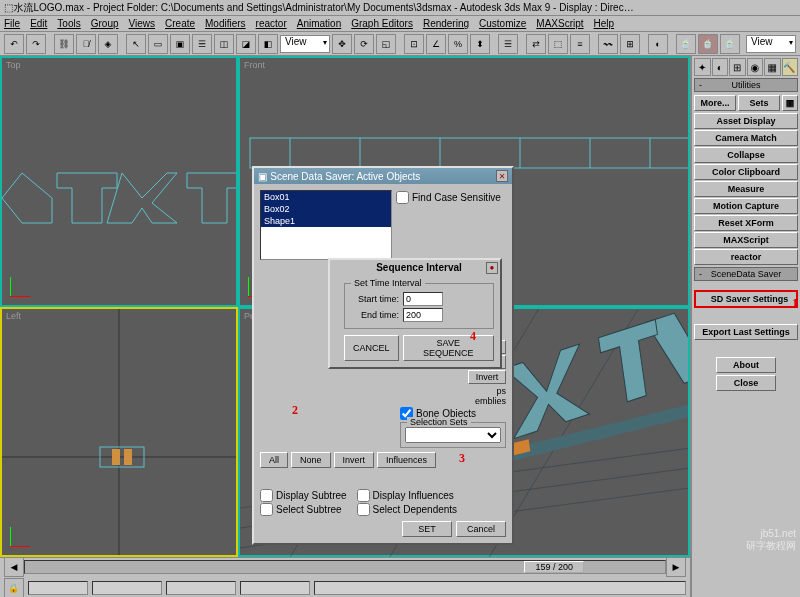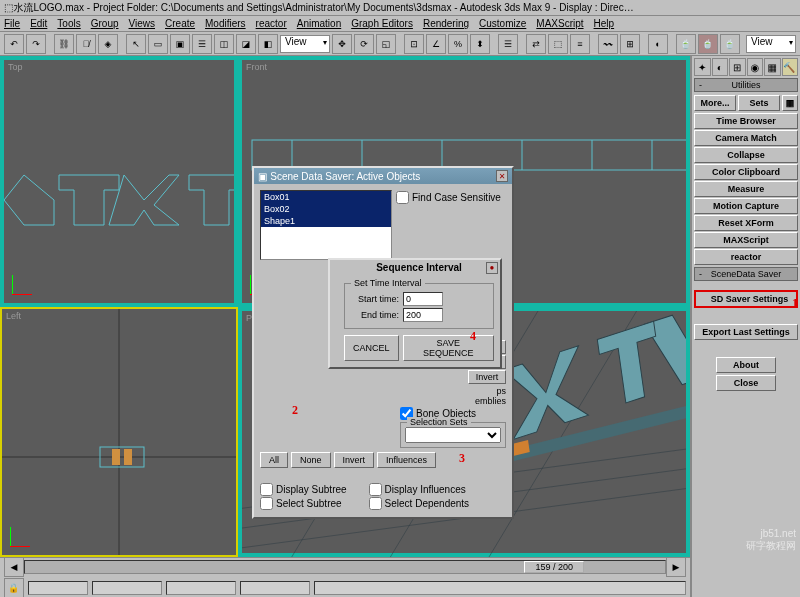--- a/index.html
+++ b/index.html
@@ -7,21 +7,21 @@
 .titlebar { background: #c0c0c0; height: 16px; display: flex; align-items: center; padding: 0 4px; border-bottom: 1px solid #888; }
 .title-text { font-size: 10px; color: #000; }
 .menubar { background: #c0c0c0; height: 16px; display: flex; align-items: center; padding: 0 4px; gap: 10px; border-bottom: 1px solid #888; }
 .menubar span { font-size: 10px; text-decoration: underline; cursor: pointer; }
 .toolbar { background: #c0c0c0; height: 24px; display: flex; align-items: center; padding: 0 4px; gap: 2px; border-bottom: 1px solid #888; }
 .tb-btn { width: 20px; height: 20px; background: #c0c0c0; border: 1px solid #888; display: flex; align-items: center; justify-content: center; font-size: 9px; }
 .tb-sep { width: 4px; }
 .tb-drop { height: 18px; border: 1px solid #888; background: #fff; padding: 0 12px 0 4px; font-size: 10px; position: relative; }
 .tb-drop::after { content: "▾"; position: absolute; right: 2px; top: 2px; font-size: 8px; }
 .viewports { position: absolute; top: 56px; left: 0; right: 110px; bottom: 40px; background: #555; }
-.vp { position: absolute; background: #5b5b5b; border: 4px solid #14b8a6; }
+.vp { position: absolute; background: #5b5b5b; border: 2px solid #14b8a6; }
 .vp-top { left: 0; top: 0; width: 34.5%; height: 50%; }
 .vp-front { left: 34.5%; top: 0; right: 0; height: 50%; }
 .vp-left { left: 0; top: 50%; bottom: 0; width: 34.5%; border: 2px solid #d8d000; }
 .vp-persp { left: 34.5%; top: 50%; right: 0; bottom: 0; }
 .vp-label { position: absolute; top: 2px; left: 4px; color: #999; font-size: 9px; }
 .axis { position: absolute; left: 8px; bottom: 8px; width: 30px; height: 30px; }
 .axis-y { position: absolute; bottom: 0; left: 0; width: 1px; height: 20px; background: #0f0; }
 .axis-x { position: absolute; bottom: 0; left: 0; width: 20px; height: 1px; background: #f00; }
 .wireframe { stroke: #5cc0cc; stroke-width: 1; fill: none; }
 .right-panel { position: absolute; top: 56px; right: 0; bottom: 0; width: 110px; background: #c0c0c0; border-left: 2px solid #888; padding: 2px; }
@@ -207,21 +207,21 @@
     <div class="cmd-tab">◉</div>
     <div class="cmd-tab">▦</div>
     <div class="cmd-tab" style="background:#d4d0a0">🔨</div>
   </div>
   <div class="rollout-title">Utilities</div>
   <div class="btn-row">
     <div class="btn">More...</div>
     <div class="btn">Sets</div>
     <div class="btn" style="flex:0 0 16px">▦</div>
   </div>
-  <div class="btn">Time Browser</div>
+  <div class="btn">Asset Display</div>
   <div class="btn">Camera Match</div>
   <div class="btn">Collapse</div>
   <div class="btn">Color Clipboard</div>
   <div class="btn">Measure</div>
   <div class="btn">Motion Capture</div>
   <div class="btn">Reset XForm</div>
   <div class="btn">MAXScript</div>
   <div class="btn">reactor</div>
   <div class="rollout-title">SceneData Saver</div>
   <div style="height:6px"></div>
@@ -279,21 +279,21 @@
       <select style="width:100%;height:16px;font-size:9px"></select>
     </div>
 
     <div style="display:flex;gap:3px;margin-top:4px">
       <button class="btn2 red-marker">All</button>
       <button class="btn2">None</button>
       <button class="btn2">Invert</button>
       <button class="btn2">Influences</button>
     </div>
 
-    <div style="display:flex;gap:22px;margin-top:14px">
+    <div style="display:flex;gap:10px;margin-top:20px">
       <div>
         <label class="chk">
             <input type="checkbox" style="">
             <span>Display Subtree</span>
           </label>
         <label class="chk">
             <input type="checkbox" style="">
             <span>Select Subtree</span>
           </label>
       </div>
@@ -302,20 +302,24 @@
             <input type="checkbox" style="">
             <span>Display Influences</span>
           </label>
         <label class="chk">
             <input type="checkbox" style="">
             <span>Select Dependents</span>
           </label>
       </div>
     </div>
 
+    <div style="display:flex;gap:4px;justify-content:flex-end;margin-top:4px">
+      <button class="btn2 red-marker" style="width:50px">SET</button>
+      <button class="btn2" style="width:50px">Cancel</button>
+    </div>
   </div>
 </div>
 
 <div class="dialog" style="left:328px; top:258px; width:174px;padding-left:8px;">
   <div class="dlg-title" style="background:#c0c0c0;color:#000;justify-content:center">
     <b>Sequence Interval</b>
     <div class="dlg-close" style="position:absolute;right:2px">●</div>
   </div>
   <div class="dlg-body">
     <div class="groupbox">

